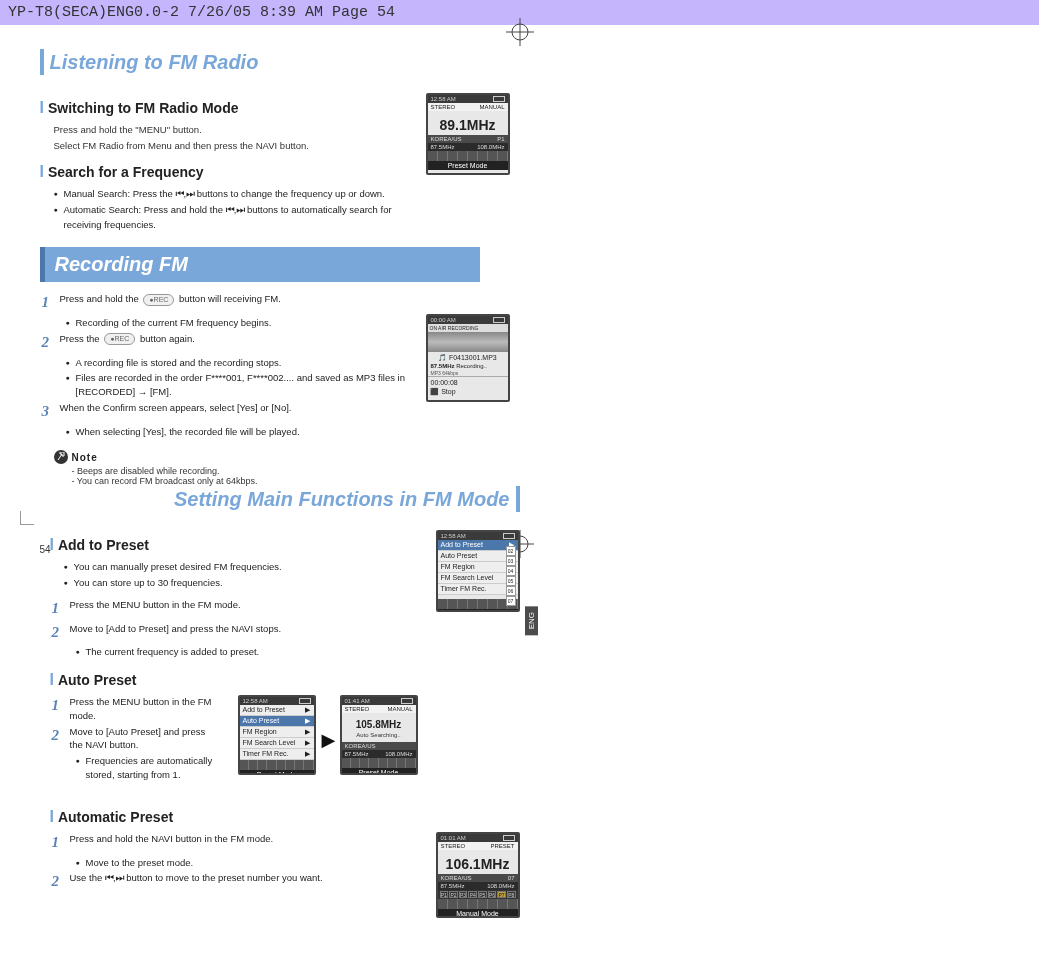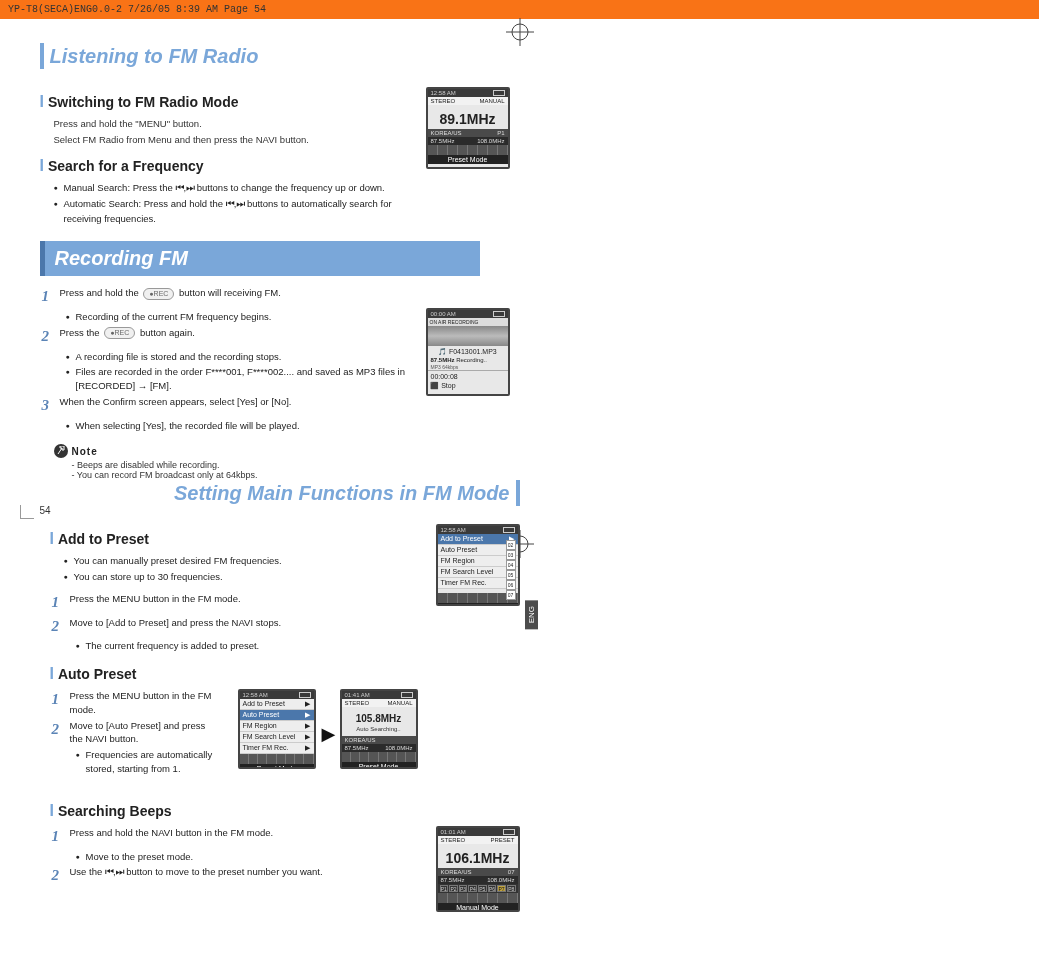--- a/index.html
+++ b/index.html
@@ -6,23 +6,23 @@
   body {
     font-family: Arial, Helvetica, sans-serif;
     background: #fff;
     width: 1039px;
     height: 954px;
     position: relative;
     font-size: 10px;
     color: #222;
   }
   .header-bar {
-    background: #f97316;
+    background: #c4b5fd;
     color: #333;
-    font-size: 10px;
+    font-size: 15px;
     padding: 4px 8px;
     font-family: "Courier New", monospace;
   }
   .reg-mark-top { position:absolute; left:50%; top:18px; transform:translateX(-50%); }
   .reg-mark-bottom { position:absolute; left:50%; top:530px; transform:translateX(-50%); }
   .reg-mark svg { display:block; }
 
   .spread {
     position: relative;
     width: 960px;
@@ -82,21 +82,21 @@
     width:14px; height:14px; border-radius:50%; background:#333;
     display:inline-flex; align-items:center; justify-content:center;
     margin-right:4px;
   }
   .note-icon svg { width:10px; height:10px; }
   .note-label { font-weight:bold; letter-spacing:1px;}
   .note-item { font-size:9px; margin-left:32px; color:#333;}
 
   .page-num {
     font-size: 10px; color:#333;
-    position:absolute; top:462px;
+    position:absolute; top:495px;
   }
   .page-num.left { left:0; }
 
   .side-tab {
     position:absolute; right:-18px; top:120px;
     background:#4c4c4c; color:#fff; font-size:8px;
     padding:6px 2px; writing-mode:vertical-rl; transform:rotate(180deg);
     text-align:center;
   }
 
@@ -498,21 +498,21 @@
               <div></div>
             </div>
           <div class="footer-bar"><span>Preset Mode</span></div>
         </div>
       </div>
     </div>
 
     <div style="height:14px;"></div>
     <div class="section-head">
         <span class="pipe">I</span>
-        <span>Searching Beeps</span>
+        <span>Automatic Preset</span>
       </div>
     <div style="display:flex;">
       <div style="flex:1;">
         <div class="num-row">
             <span class="num">1</span>
             <span>Press and hold the NAVI button in the FM mode.</span>
           </div>
         <div class="bullet-row sub">
             <span class="bullet-dot"></span>
             <span>Move to the preset mode.</span>

